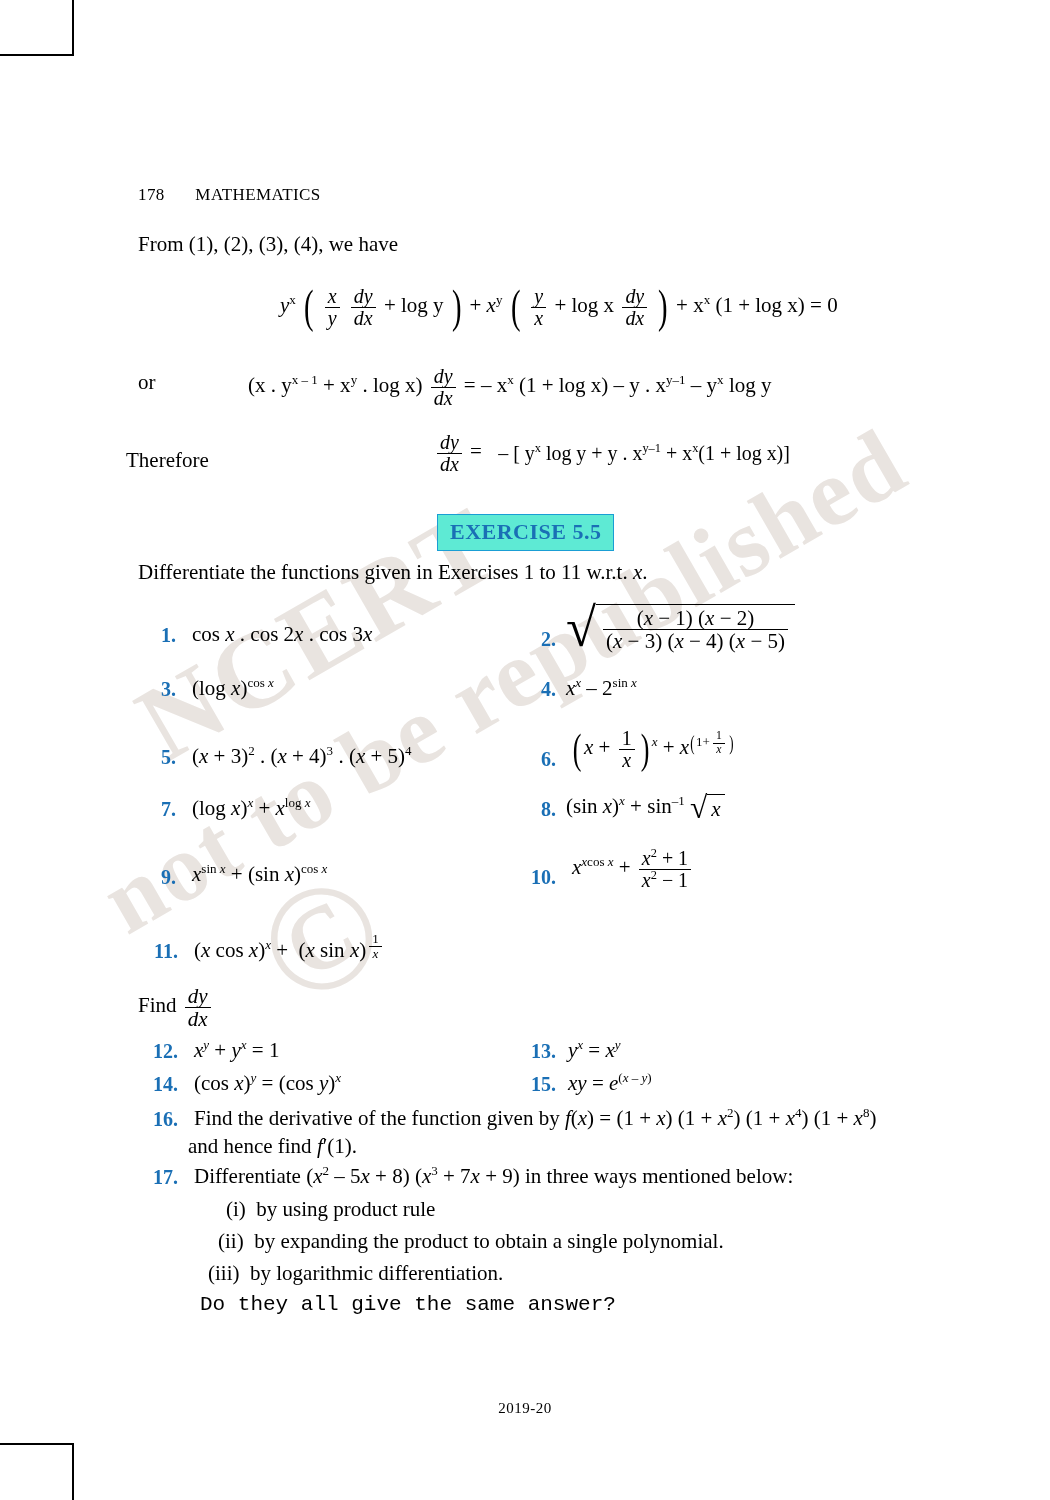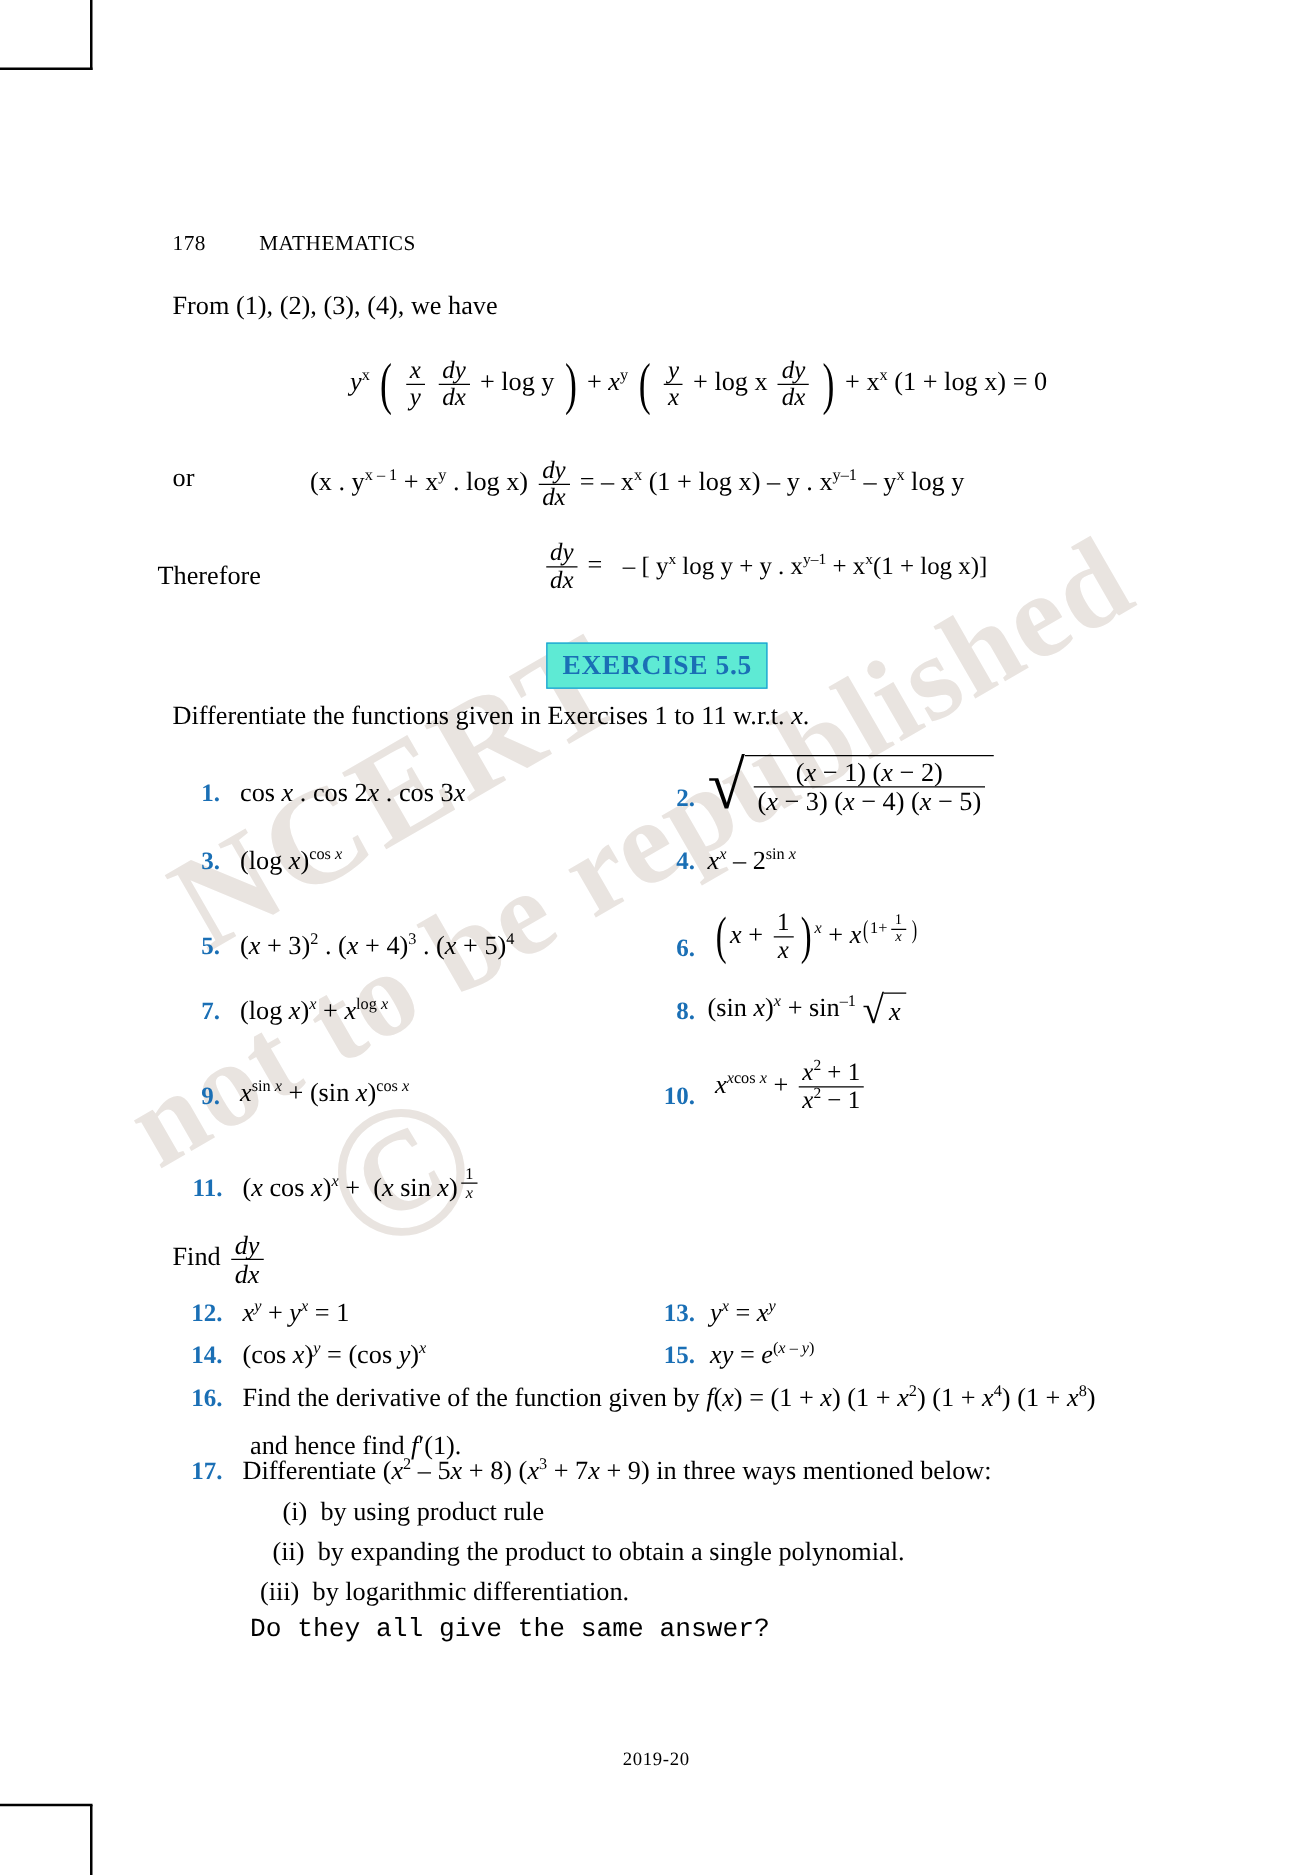--- a/index.html
+++ b/index.html
@@ -71,21 +71,21 @@
   }
 
   
   .pg-header {
     position: absolute;
     left: 138px;
     top: 185px;
     font-size: 17px;
     letter-spacing: 0.4px;
   }
-  .pg-header .num { margin-right: 38px; text-align: right; }
+  .pg-header .num { margin-right: 26px; text-align: right; }
 
   .line {
     position: absolute;
     font-size: 21px;
   }
 
   
   .math { font-family: "Liberation Serif", serif; }
   i, .it { font-style: italic; }
   sup { font-size: 0.62em; vertical-align: super; line-height: 0; }
@@ -351,21 +351,21 @@
 
     <div class="qnum" style="left:518px; top:1073px; width:38px;">15.</div>
     <div class="qbody" style="left:568px; top:1071px;">
       <i>xy</i> = <i>e</i><sup>(<i>x</i> – <i>y</i>)</sup>
     </div>
 
     <div class="qnum" style="left:140px; top:1108px; width:38px;">16.</div>
     <div class="qbody" style="left:194px; top:1106px;">
       Find the derivative of the function given by <i>f</i>(<i>x</i>) = (1 + <i>x</i>) (1 + <i>x</i><sup>2</sup>) (1 + <i>x</i><sup>4</sup>) (1 + <i>x</i><sup>8</sup>)
     </div>
-    <div class="qbody" style="left:200px; top:1134px;margin-top:10px;">
+    <div class="qbody" style="left:188px; top:1134px;">
       and hence find <i>f</i>′(1).
     </div>
 
     <div class="qnum" style="left:140px; top:1166px; width:38px;">17.</div>
     <div class="qbody" style="left:194px; top:1164px;">
       Differentiate (<i>x</i><sup>2</sup> – 5<i>x</i> + 8) (<i>x</i><sup>3</sup> + 7<i>x</i> + 9) in three ways mentioned below:
     </div>
     <div class="qbody" style="left:226px; top:1197px;">
       <span>(i)</span>&nbsp;&nbsp;<span>by using product rule</span>
     </div>

